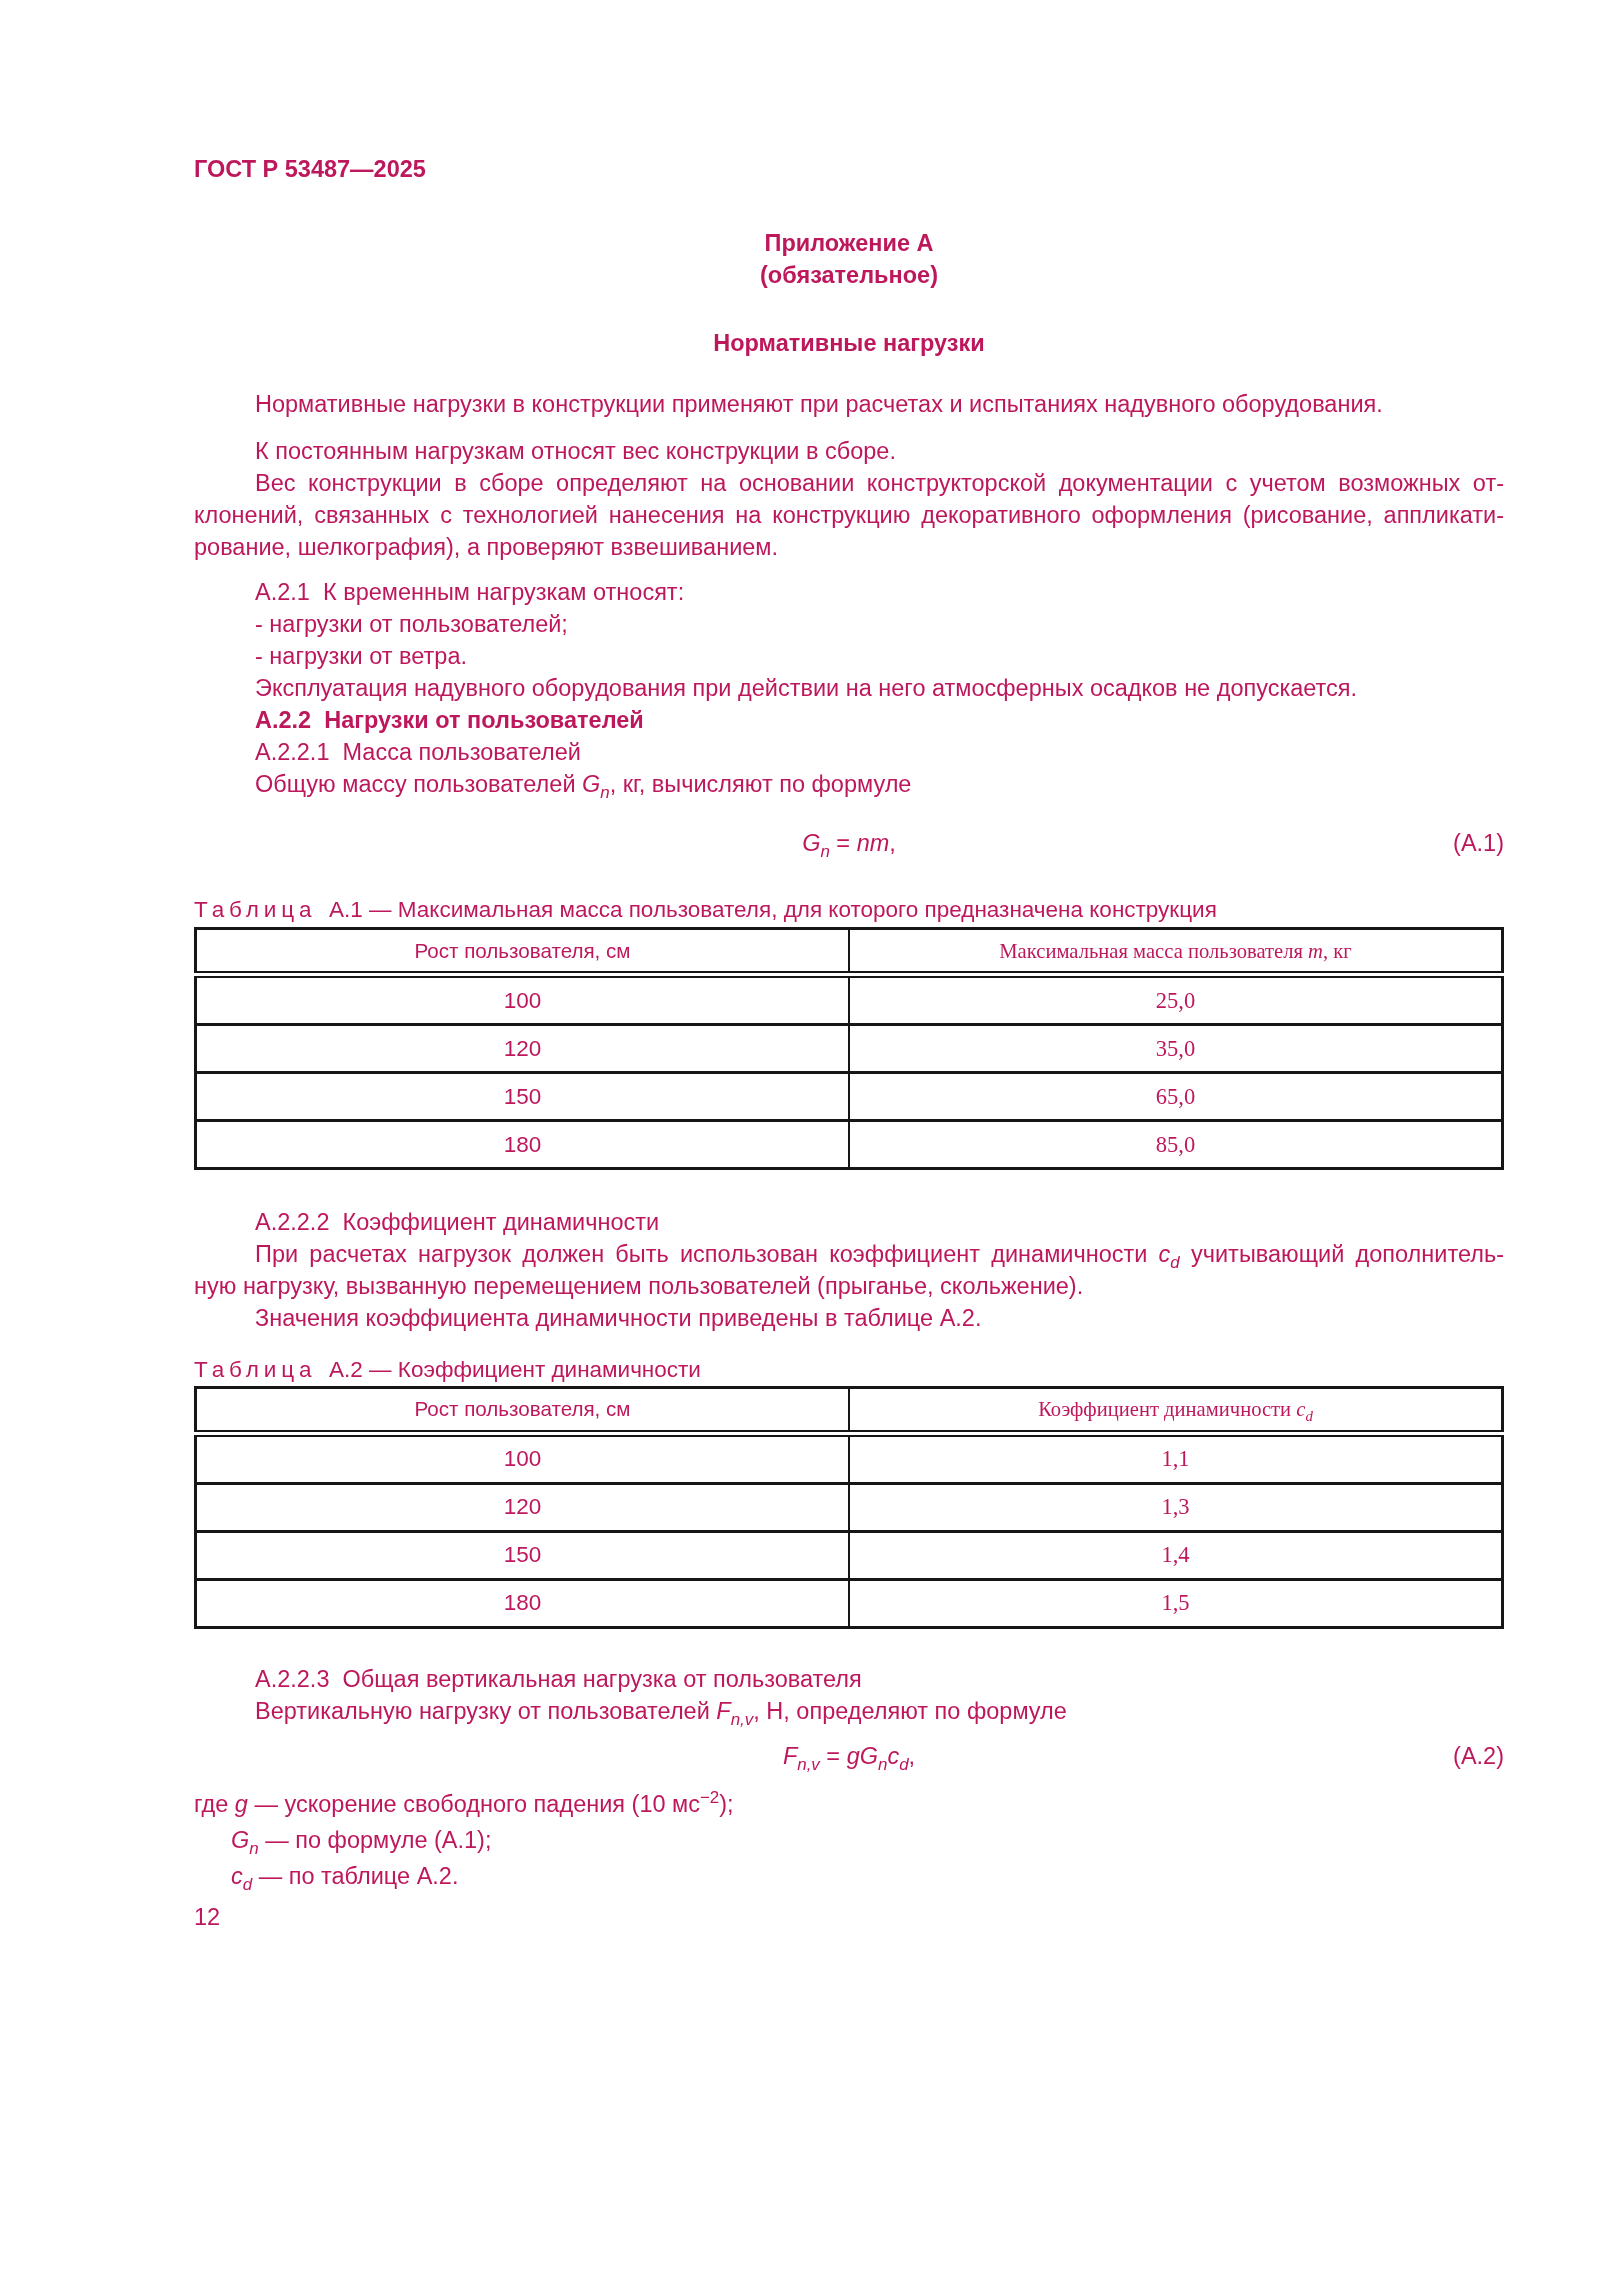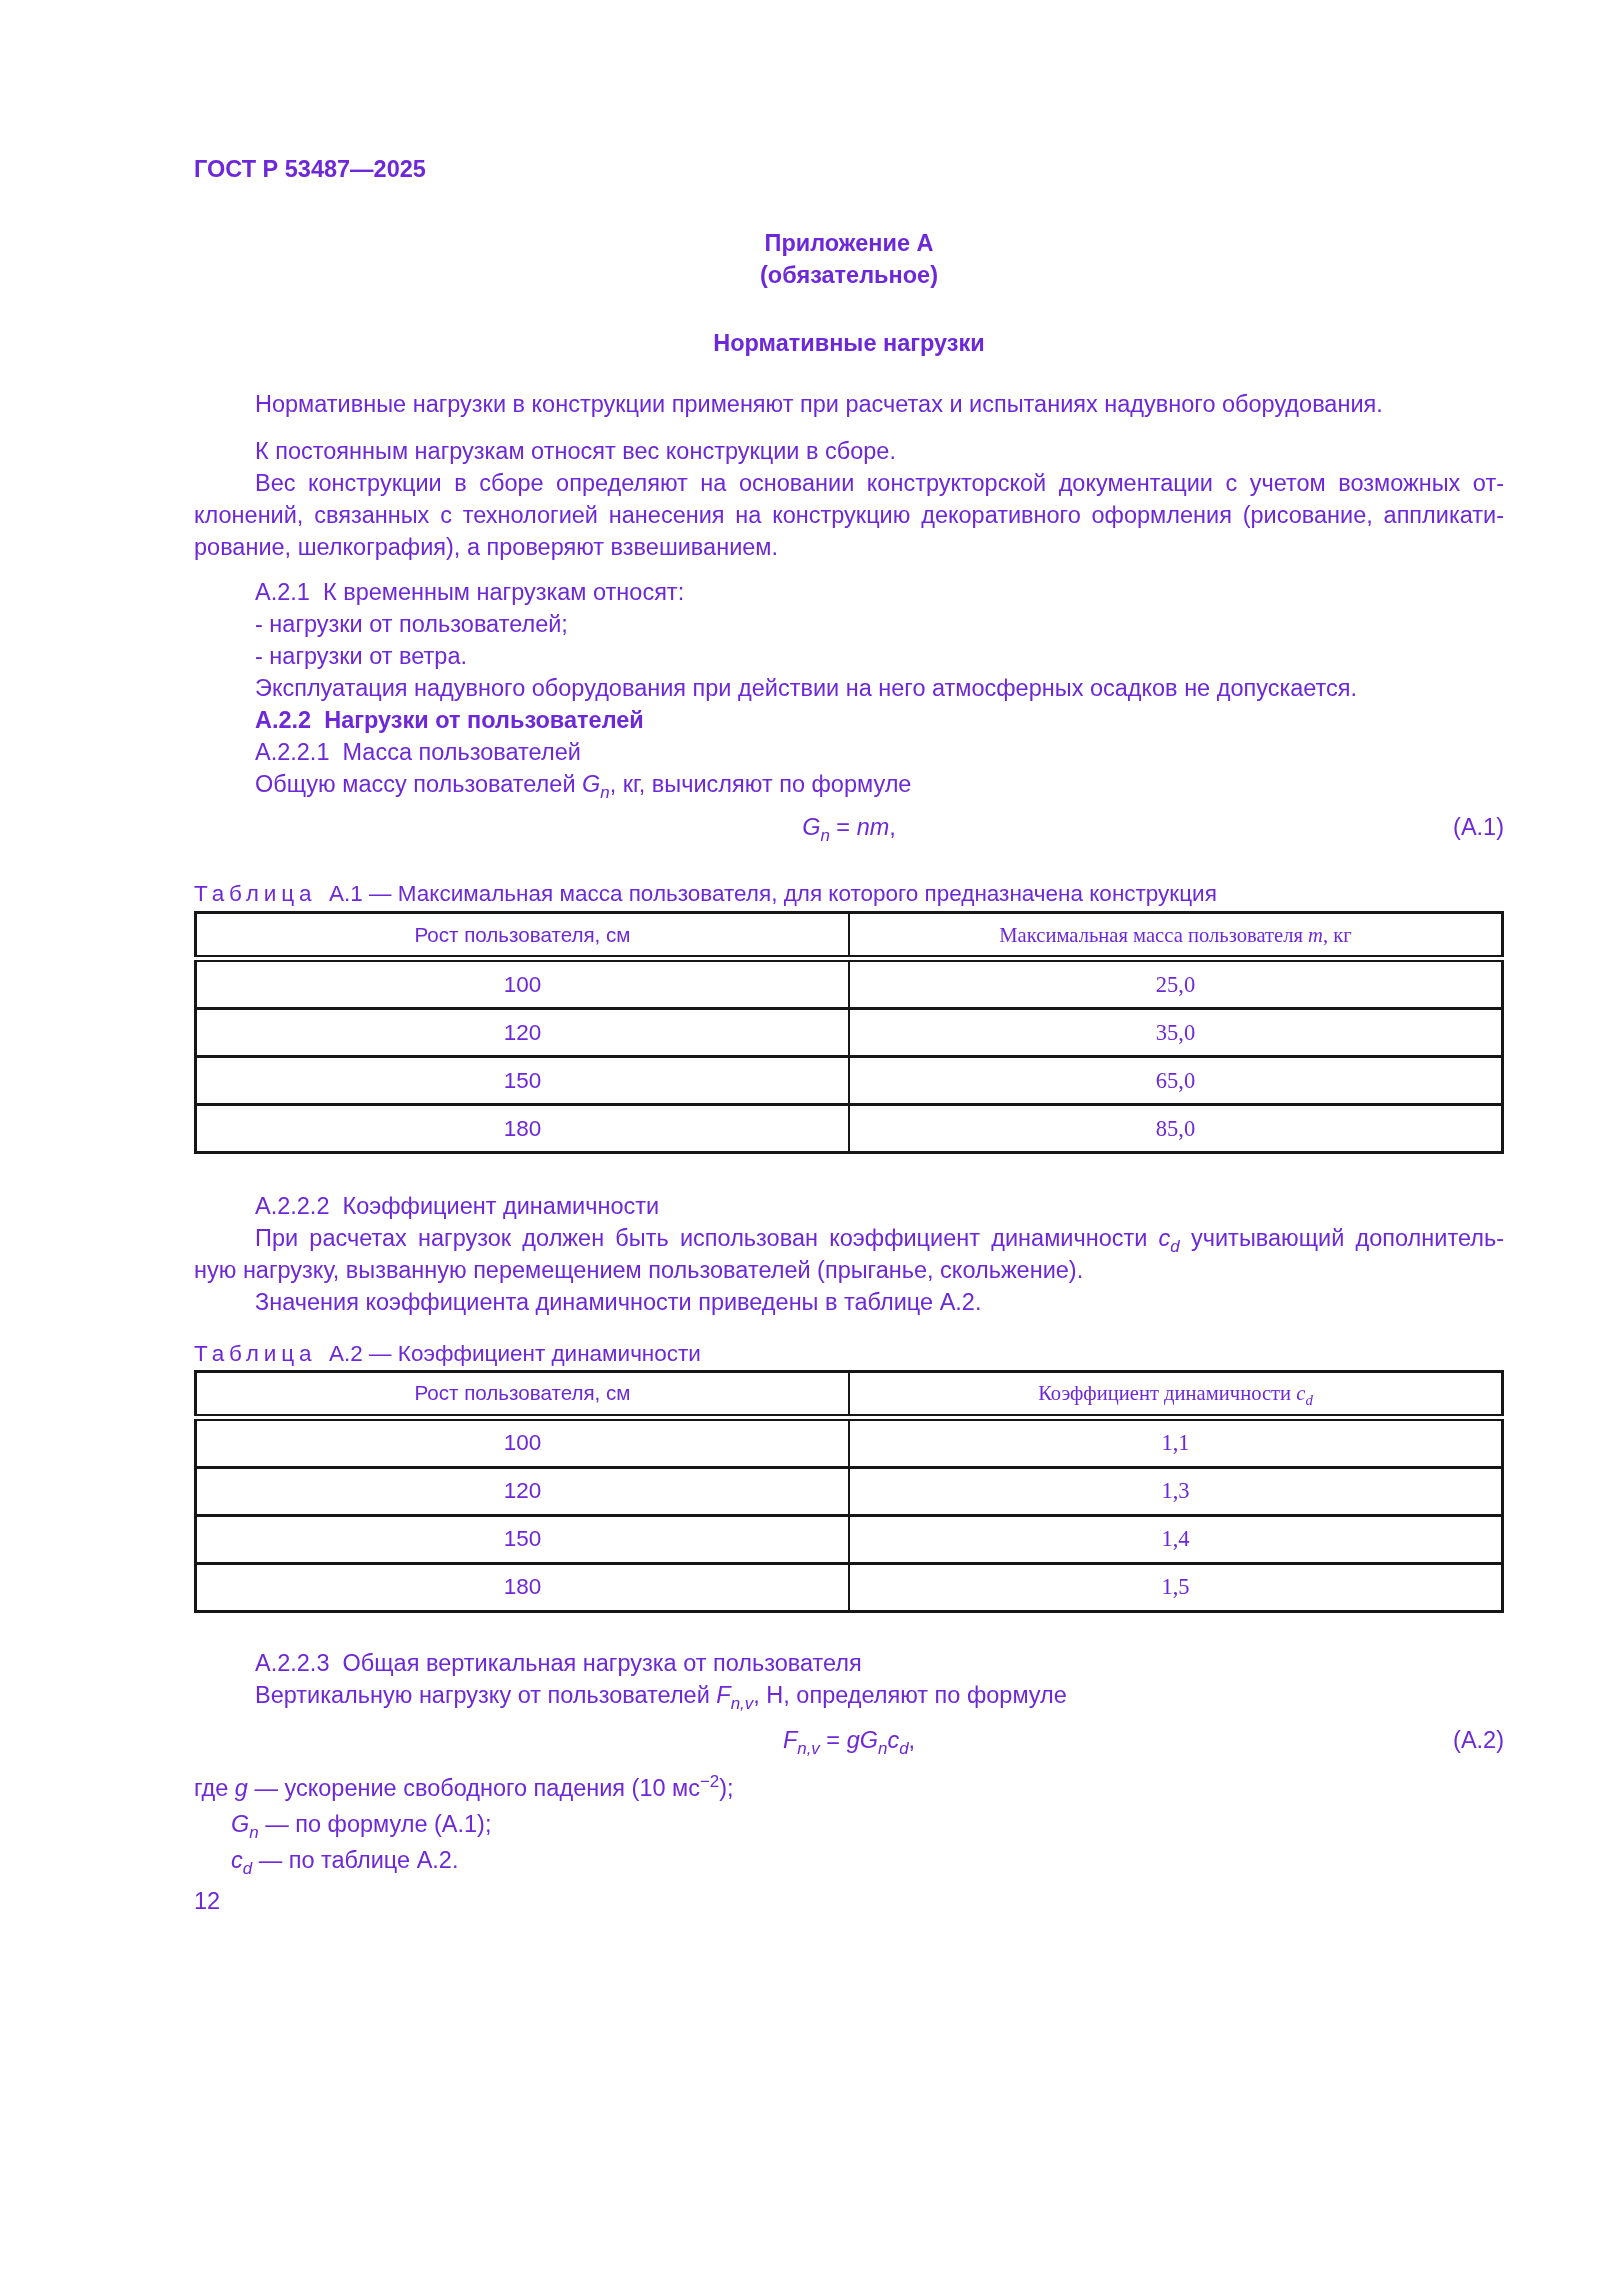--- a/index.html
+++ b/index.html
@@ -1,21 +1,21 @@
 <!DOCTYPE html>
 <html><head>
 <meta charset="utf-8">
 <style>
   html,body{margin:0;padding:0;background:#e8e8e8;}
   .page{
     position:relative;
     width:1621px;height:2293px;
     margin:0 auto;
     background:#ffffff;
-    color:#6d28d9;
+    color:#be185d;
     font-family:"Liberation Sans","DejaVu Sans",sans-serif;
     font-size:23.5px;line-height:32px;
     overflow:hidden;
   }
   .content{padding:0 117px 0 194px;}
   .b{font-weight:bold;}
   .it{font-style:italic;}
   sub{font-size:72%;font-style:italic;line-height:0;}
   sup{font-size:72%;line-height:0;}
   .ctr{text-align:center;}
@@ -62,21 +62,21 @@
     <div style="margin-top:13.7px">
       <div class="pind">А.2.1&nbsp; К временным нагрузкам относят:</div>
       <div class="pind">- нагрузки от пользователей;</div>
       <div class="pind">- нагрузки от ветра.</div>
       <div class="pind">Эксплуатация надувного оборудования при действии на него атмосферных осадков не допускается.</div>
       <div class="pind b">А.2.2&nbsp; Нагрузки от пользователей</div>
       <div class="pind">А.2.2.1&nbsp; Масса пользователей</div>
       <div class="pind"><span>Общую массу пользователей </span><span class="it">G</span><sub>n</sub><span>, кг, вычисляют по формуле</span></div>
     </div>
 
-    <div class="frow" style="margin-top:8px">
+    <div class="frow" style="margin-top:24px">
       <span><span class="it">G</span><sub>n</sub><span> = </span><span class="it">nm</span><span>,</span></span>
       <span class="flabel">(А.1)</span>
     </div>
 
 
     <div class="caption" style="margin-top:31px"><span class="spaced">Таблица</span><span>&nbsp; А.1 — Максимальная масса пользователя, для которого предназначена конструкция</span></div>
 
     <table class="gt" style="margin-top:1px">
       <colgroup>
           <col style="width:50%">

